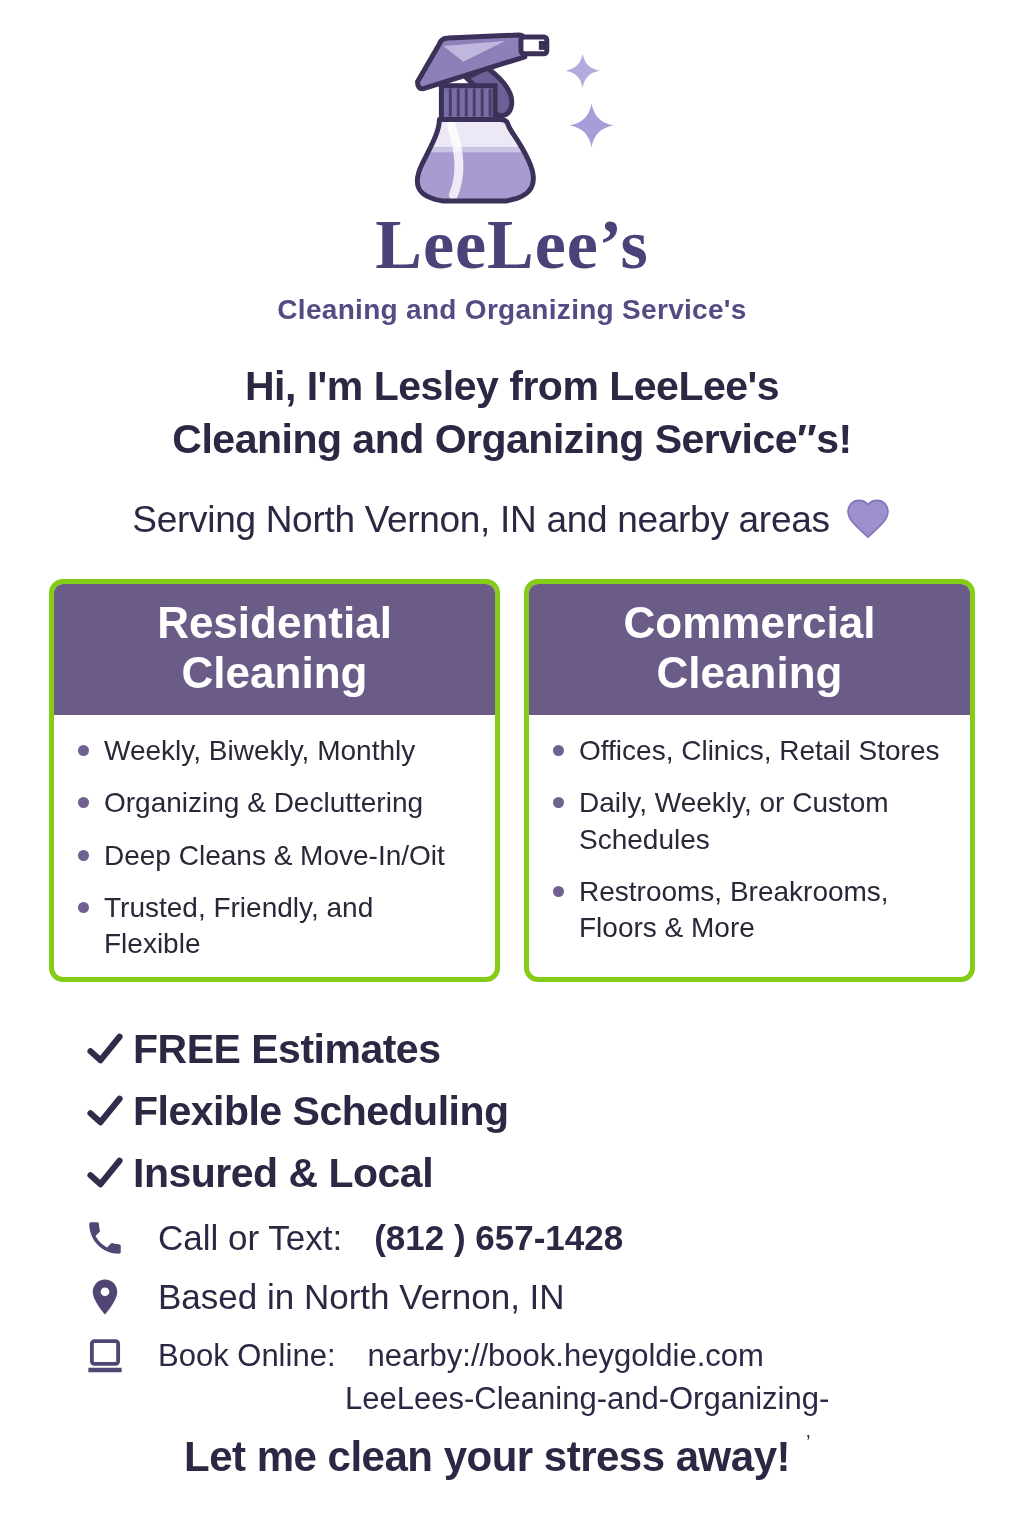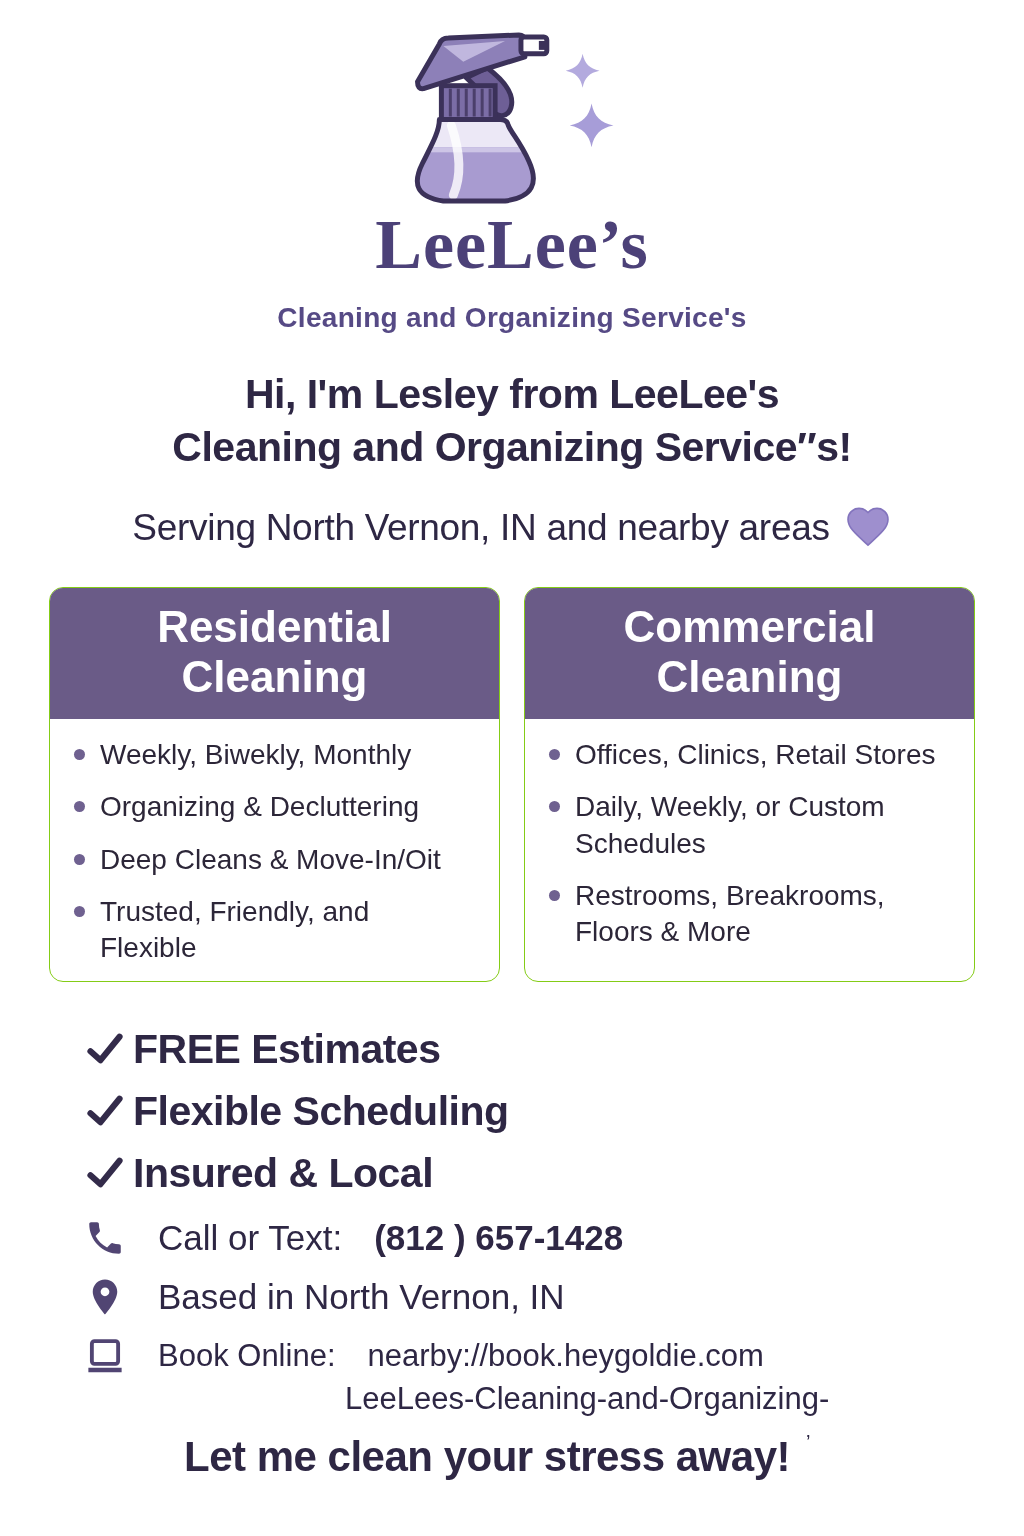--- a/index.html
+++ b/index.html
@@ -11,37 +11,37 @@
   .flyer{width:1024px;height:1536px;position:relative;}
 
   
   .logo-block{text-align:center;padding-top:26px;}
   .bottle-svg{display:block;margin:0 auto;}
   .logo-name{
     font-family:"Liberation Serif","DejaVu Serif",serif;
     font-weight:700;font-size:70px;line-height:1;color:#4c4178;letter-spacing:1px;
   }
   .logo-tagline{
-    margin-top:22px;font-weight:700;font-size:28px;color:#564a85;letter-spacing:.3px;
+    margin-top:14px;font-weight:700;font-size:28px;color:#564a85;letter-spacing:.3px;
   }
 
   
   .intro-heading{
     margin-top:34px;text-align:center;font-weight:700;font-size:41px;
     line-height:1.3;color:#2e2744;letter-spacing:-0.5px;
   }
   .serving{
     margin-top:28px;text-align:center;font-size:37px;color:#2e2744;letter-spacing:-0.3px;
   }
   .serving .heart-svg{vertical-align:-9px;margin-left:14px;}
 
   
   .cards{display:flex;gap:24px;padding:0 49px;margin-top:38px;align-items:stretch;}
   .card{
-    flex:1 1 0;border:1px solid #84cc16;border-radius:14px;background:#fff;
+    flex:1 1 0;border:5px solid #84cc16;border-radius:14px;background:#fff;
     overflow:hidden;display:flex;flex-direction:column;
   }
   .card-header{
     background:#6a5b87;color:#ffffff;text-align:center;font-weight:700;
     font-size:44px;line-height:1.15;padding:14px 4px 16px;
   }
   .card-body{list-style:none;margin:0;padding:18px 30px 14px 24px;}
   .bullet-item{
     display:flex;gap:15px;font-size:28px;line-height:1.3;color:#2c2638;
     margin-bottom:16px;

